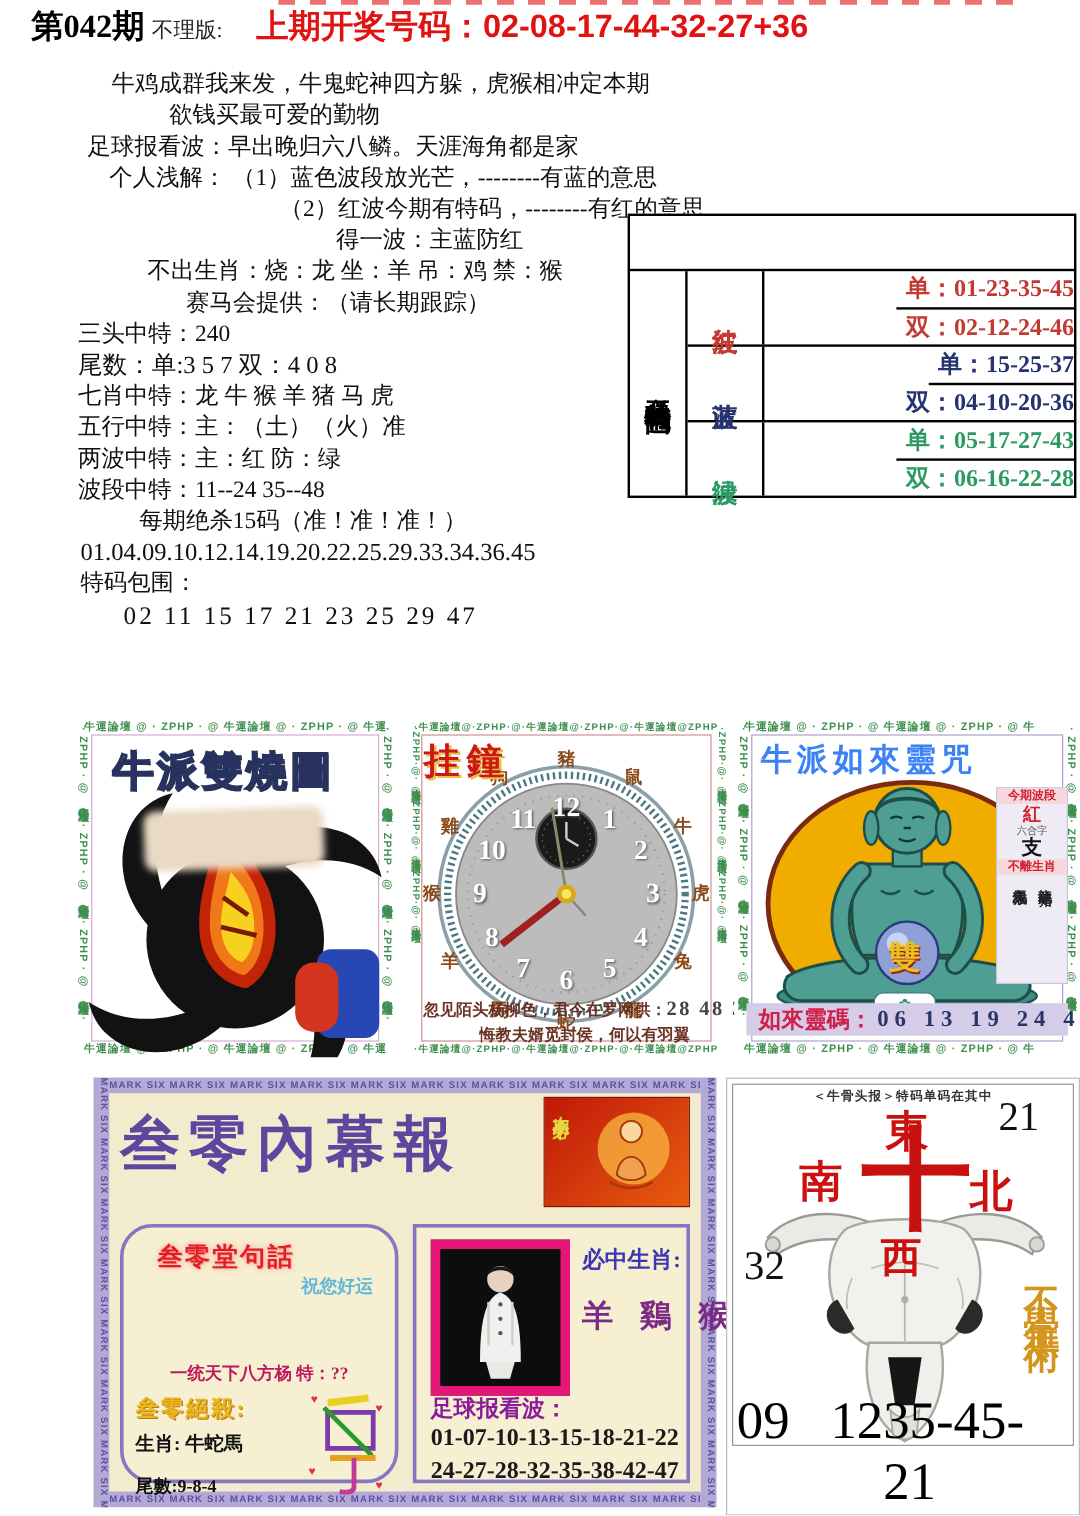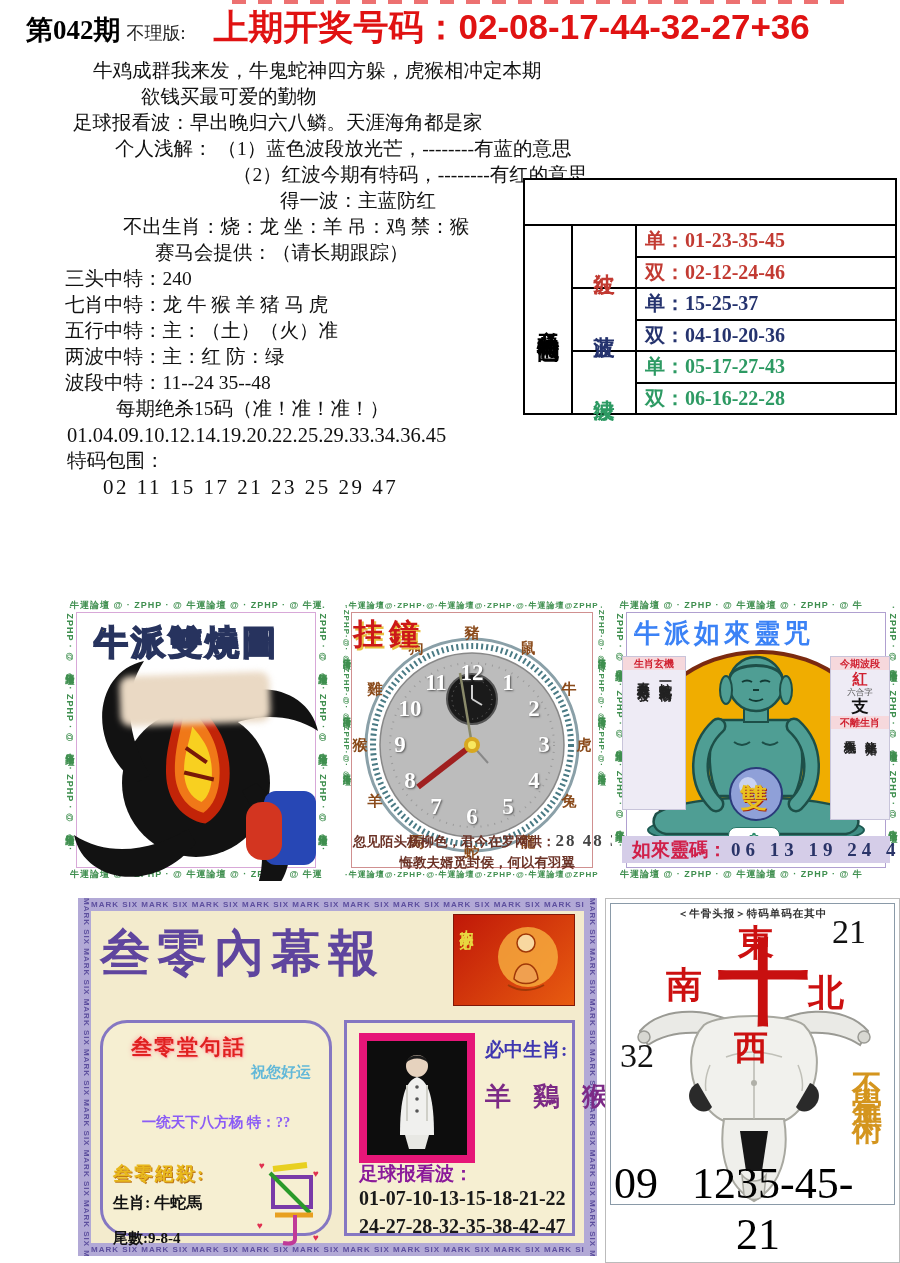--- a/index.html
+++ b/index.html
@@ -2,41 +2,41 @@
 <html><head>
 <meta charset="utf-8">
 <style>
   html,body{margin:0;padding:0;background:#fff;}
   .page{position:relative;width:900px;height:1263px;background:#ffffff;overflow:hidden;
         font-family:"Liberation Serif","DejaVu Serif",serif;color:#111;}
   
   .hdr{position:absolute;left:26px;top:4px;white-space:nowrap;}
   .hdr-issue{font-size:27px;font-weight:bold;color:#000;}
   .hdr-edition{font-size:18px;color:#222;margin-left:6px;}
-  .hdr-last{font-size:35px;font-weight:bold;color:#e01212;margin-left:28px;font-family:"Liberation Sans","DejaVu Sans",sans-serif;}
+  .hdr-last{font-size:27px;font-weight:bold;color:#e01212;margin-left:28px;font-family:"Liberation Sans","DejaVu Sans",sans-serif;}
   .hdr-artifact{position:absolute;left:232px;top:0;width:620px;height:4px;
      background:repeating-linear-gradient(90deg,#e01212 0 14px,transparent 14px 26px);opacity:.6;}
   
   .tips{position:absolute;left:0;top:58px;width:580px;}
   .tip-line{font-size:19.5px;line-height:26px;white-space:nowrap;color:#101010;}
   .tip-big{font-size:20.5px;}
   .tip-sp{letter-spacing:2.5px;font-size:21px;}
   
   .pbox{position:absolute;left:523px;top:178px;width:374px;height:237px;border:2px solid #000;
         display:flex;flex-direction:column;box-sizing:border-box;background:#fff;}
   .pbox-top{height:44px;border-bottom:2px solid #000;}
   .pbox-body{flex:1;display:flex;}
   .pbox-side{width:46px;border-right:2px solid #000;display:flex;align-items:center;justify-content:center;
      writing-mode:vertical-rl;text-orientation:upright;font-size:22px;font-weight:bold;letter-spacing:2px;color:#000;}
   .pbox-main{flex:1;display:flex;flex-direction:column;}
   .pgroup{flex:1;display:flex;border-bottom:2px solid #000;}
   .pgroup:last-child{border-bottom:none;}
   .pwave{width:62px;border-right:2px solid #000;display:flex;align-items:center;justify-content:center;
      writing-mode:vertical-rl;text-orientation:upright;font-size:21px;font-weight:bold;}
-  .pvals{flex:1;display:flex;flex-direction:column;}
+  .pvals{flex:1;display:flex;flex-direction:column;align-items:flex-end;}
   .prow{flex:1;display:flex;align-items:center;padding-left:8px;font-size:20px;font-weight:bold;white-space:nowrap;}
   .prow.first{border-bottom:2px solid #000;}
   .c-red{color:#c23a32;} .c-blue{color:#25336e;} .c-green{color:#2d9a63;}
   
   .panel{position:absolute;background:#fff;}
   .bt{position:absolute;font-weight:bold;overflow:hidden;white-space:nowrap;color:#3f8f4f;
       font-family:"Liberation Sans","DejaVu Sans",sans-serif;}
   .bt-h{left:8px;right:8px;height:13px;font-size:9px;letter-spacing:1px;line-height:13px;}
   .bt-top{top:1px;} .bt-bot{bottom:1px;}
   .bt-v{top:8px;bottom:8px;width:13px;writing-mode:vertical-rl;font-size:9px;letter-spacing:1px;}
@@ -93,21 +93,21 @@
   .p4-corner{position:absolute;right:22px;top:16px;width:120px;height:90px;border:1px solid #801808;
      background:linear-gradient(135deg,#c01808,#e85c10);display:flex;}
   .p4-corner-label{writing-mode:vertical-rl;text-orientation:upright;color:#e8d840;font-size:14px;font-weight:bold;
      padding:4px 1px 0 3px;letter-spacing:2px;}
   .p4row{position:absolute;left:22px;right:22px;top:122px;bottom:20px;display:flex;gap:12px;}
   .p4box{border:3px solid #8577c2;background:#f6efd2;position:relative;box-sizing:border-box;}
   .p4box-l{flex:0 0 232px;border-radius:27px;} .p4box-r{flex:1;}
   .lb-head{position:absolute;left:28px;top:10px;font-size:21px;font-weight:bold;color:#e02020;
      text-shadow:0 0 5px #ff9a9a,1px 1px 0 #ffc0c0;letter-spacing:2px;white-space:nowrap;}
   .lb-wish{position:absolute;left:148px;top:40px;font-size:15px;font-weight:bold;color:#62b8d8;white-space:nowrap;}
-  .lb-line{position:absolute;left:0;right:0;top:90px;text-align:center;font-size:14.5px;font-weight:bold;color:#8b5cf6;white-space:nowrap;}
+  .lb-line{position:absolute;left:0;right:0;top:112px;text-align:center;font-size:14.5px;font-weight:bold;color:#be185d;white-space:nowrap;}
   .lb-kill{position:absolute;left:10px;top:138px;font-size:19px;font-weight:bold;color:#e8b81c;
      text-shadow:1px 1px 0 #c07818;letter-spacing:2px;}
   .lb-zo{position:absolute;left:10px;top:170px;font-size:16px;font-weight:bold;color:#111;}
   .lb-tail{position:absolute;left:10px;top:206px;font-size:15px;font-weight:bold;color:#111;}
   .lb-glyph{position:absolute;left:152px;top:132px;}
   .rb-fig{position:absolute;left:12px;top:10px;width:100px;height:114px;border:8px solid #e61678;background:#111;box-sizing:content-box;}
   .rb-sure{position:absolute;left:138px;top:14px;font-size:19px;font-weight:bold;color:#3f37b0;white-space:nowrap;}
   .rb-ani{position:absolute;left:138px;top:56px;font-size:26px;font-weight:bold;color:#7c2a86;letter-spacing:8px;white-space:nowrap;}
   .rb-prov{position:absolute;left:12px;top:138px;font-size:19px;font-weight:bold;color:#8a1a9a;white-space:nowrap;}
   .rb-n1{position:absolute;left:12px;top:164px;font-size:20px;font-weight:bold;color:#1a1a1a;white-space:nowrap;}
@@ -136,26 +136,27 @@
 
   <div class="hdr-artifact"></div>
   <div class="hdr">
     <span class="hdr-issue">第042期</span><span class="hdr-edition">不理版:</span><span class="hdr-last">上期开奖号码：02-08-17-44-32-27+36</span>
   </div>
 
   <div class="tips">
     <div class="tip-line" style="margin-left:93px">牛鸡成群我来发，牛鬼蛇神四方躲，虎猴相冲定本期</div>
     <div class="tip-line" style="margin-left:141px">欲钱买最可爱的勤物</div>
     <div class="tip-line" style="margin-left:73px">足球报看波：早出晚归六八鳞。天涯海角都是家</div>
-    <div class="tip-line" style="margin-left:115px">个人浅解：  （1）蓝色波段放光芒，--------有蓝的意思</div>
+    <div class="tip-line" style="margin-left:91px">个人浅解：  （1）蓝色波段放光芒，--------有蓝的意思</div>
     <div class="tip-line" style="margin-left:233px">（2）红波今期有特码，--------有红的意思</div>
     <div class="tip-line" style="margin-left:280px">得一波：主蓝防红</div>
     <div class="tip-line" style="margin-left:123px">不出生肖：烧：龙 坐：羊 吊：鸡 禁：猴</div>
     <div class="tip-line" style="margin-left:155px">赛马会提供：（请长期跟踪）</div>
     <div class="tip-line" style="margin-left:65px">三头中特：240</div>
+    <div class="tip-line tip-big" style="margin-left:65px">尾数：单:3 5 7 双：4 0 8</div>
     <div class="tip-line" style="margin-left:65px">七肖中特：龙 牛 猴 羊 猪 马 虎</div>
     <div class="tip-line" style="margin-left:65px">五行中特：主：（土）（火）准</div>
     <div class="tip-line" style="margin-left:65px">两波中特：主：红 防：绿</div>
     <div class="tip-line" style="margin-left:65px">波段中特：11--24 35--48</div>
     <div class="tip-line" style="margin-left:116px">每期绝杀15码（准！准！准！）</div>
     <div class="tip-line tip-big" style="margin-left:67px">01.04.09.10.12.14.19.20.22.25.29.33.34.36.45</div>
     <div class="tip-line" style="margin-left:67px">特码包围：</div>
     <div class="tip-line tip-sp" style="margin-left:103px">02 11 15 17 21 23 25 29 47</div>
   </div>
 
@@ -292,27 +293,20 @@
       <ellipse cx="100" cy="48" rx="6" ry="14" fill="#4f9e94" stroke="#1d4f48" stroke-width="2"></ellipse>
       <ellipse cx="160" cy="48" rx="6" ry="14" fill="#4f9e94" stroke="#1d4f48" stroke-width="2"></ellipse>
       <path d="M116,40 Q121,37 126,40 M134,40 Q139,37 144,40" stroke="#123a34" stroke-width="2" fill="none"></path>
       <path d="M127,48 L133,48 M123,57 Q130,61 137,57" stroke="#123a34" stroke-width="2" fill="none"></path>
       <path d="M108,100 Q116,106 124,100 M136,100 Q144,106 152,100" stroke="#1d4f48" stroke-width="2" fill="none"></path>
       <path d="M120,128 Q130,134 140,128" stroke="#1d4f48" stroke-width="2" fill="none"></path>
       <circle cx="130" cy="152" r="26" fill="#8fa0d8"></circle>
       <circle cx="130" cy="152" r="26" fill="none" stroke="#2a3a7a" stroke-width="2"></circle>
       <circle cx="122" cy="144" r="9" fill="#d8e0f8" opacity="0.8"></circle>
     </svg>
-    <div class="sbox" style="left:10px;top:58px;width:62px;height:152px">
-      <div class="sbox-h">生肖玄機</div>
-      <div class="vcols">
-        <span class="vtxt">蛇鼠一窩臭名楊</span>
-        <span class="vtxt">春夏秋冬月月發</span>
-      </div>
-    </div>
     <div class="sbox" style="right:10px;top:58px;width:58px;height:162px;text-align:center">
       <div class="sbox-h">今期波段</div>
       <div style="font-size:15px;font-weight:bold;color:#d02030;line-height:17px">紅</div>
       <div style="font-size:8.5px;color:#555;line-height:10px">六合字</div>
       <div style="font-size:17px;font-weight:bold;color:#111;line-height:19px">支</div>
       <div class="sbox-h">不離生肖</div>
       <div class="vcols">
         <span class="vtxt" style="font-size:12px">龍羊豬</span>
         <span class="vtxt" style="font-size:12px">兔馬猴</span>
       </div>

